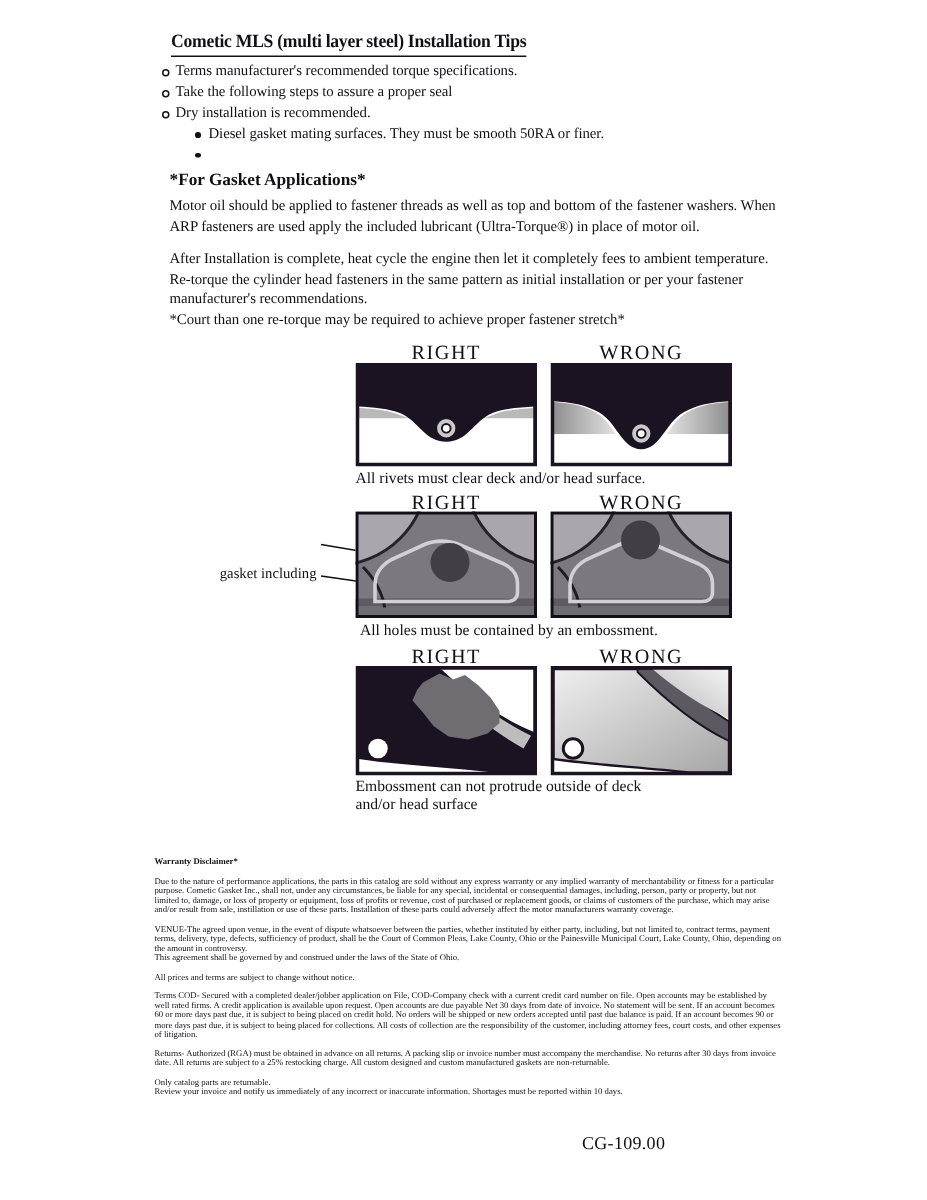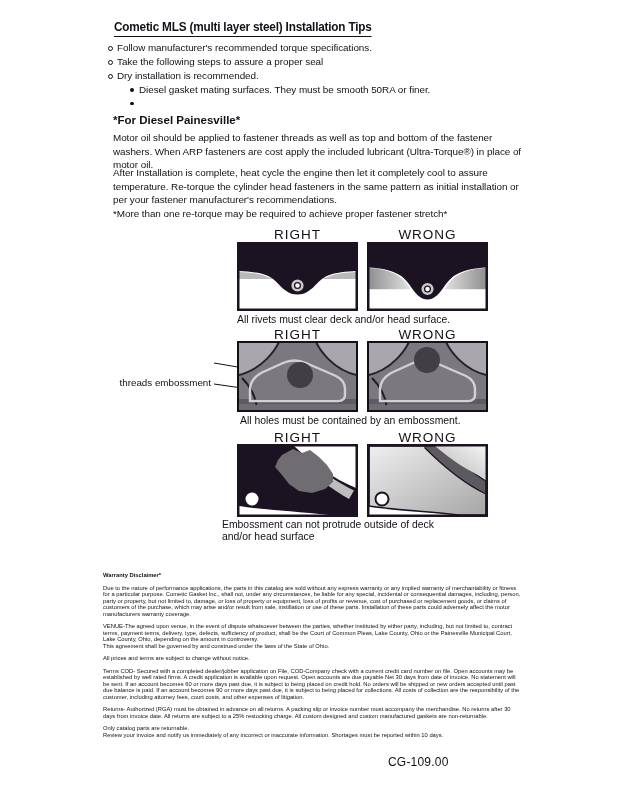--- a/index.html
+++ b/index.html
@@ -1,17 +1,17 @@
 <!DOCTYPE html>
 <html><head>
 <meta charset="utf-8">
 <style>
   html,body{margin:0;padding:0;background:#fff;}
   .page{position:relative;width:584px;height:800px;background:#ffffff;overflow:hidden;
-        font-family:Liberation Sans, sans-serif;color:#121016;}
+        font-family:Liberation Serif, serif;color:#121016;}
 
   .title{position:absolute;left:114px;top:20px;font-size:12.5px;font-weight:bold;
          letter-spacing:-0.2px;border-bottom:1.7px solid #121016;padding-bottom:2px;
          transform:scaleX(0.94);transform-origin:left top;white-space:nowrap;}
 
   .bullets{position:absolute;left:108px;top:41px;margin:0;padding:0;list-style:none;
            font-size:9.9px;letter-spacing:-0.05px;}
   .bullets li{position:relative;padding-left:9px;line-height:13.9px;white-space:nowrap;}
   .bullets .b{position:absolute;left:0;top:4.8px;width:3.4px;height:3.4px;
               border:1px solid #121016;border-radius:50%;}
@@ -40,31 +40,31 @@
   .page-num{position:absolute;left:388px;top:755px;font-size:12px;letter-spacing:0.2px;}
 </style>
 </head>
 <body>
 
 <div class="page">
 
   <div class="title">Cometic MLS (multi layer steel) Installation Tips</div>
 
   <ul class="bullets">
-    <li><span class="b"></span><span>Follow manufacturer's recommended torque specifications.</span></li>
+    <li><span class="b"></span><span>Terms manufacturer's recommended torque specifications.</span></li>
     <li><span class="b"></span><span>Take the following steps to assure a proper seal</span></li>
     <li><span class="b"></span><span>Dry installation is recommended.</span></li>
     <li class="sub"><span class="b"></span><span>Diesel gasket mating surfaces.  They must be smooth 50RA or finer.</span></li>
     <li class="sub"><span class="b"></span></li>
   </ul>
 
-  <div class="diesel-h">*For Diesel Painesville*</div>
-  <p class="para p1">Motor oil should be applied to fastener threads as well as top and bottom of the fastener washers. When ARP fasteners are cost apply the included lubricant (Ultra-Torque®) in place of motor oil.</p>
-  <p class="para p2">After Installation is complete, heat cycle the engine then let it completely cool to assure temperature. Re-torque the cylinder head fasteners in the same pattern as initial installation or per your fastener manufacturer's recommendations.</p>
-  <p class="para p3">*More than one re-torque may be required to achieve proper fastener stretch*</p>
+  <div class="diesel-h">*For Gasket Applications*</div>
+  <p class="para p1">Motor oil should be applied to fastener threads as well as top and bottom of the fastener washers. When ARP fasteners are used apply the included lubricant (Ultra-Torque®) in place of motor oil.</p>
+  <p class="para p2">After Installation is complete, heat cycle the engine then let it completely fees to ambient temperature. Re-torque the cylinder head fasteners in the same pattern as initial installation or per your fastener manufacturer's recommendations.</p>
+  <p class="para p3">*Court than one re-torque may be required to achieve proper fastener stretch*</p>
 
   <div class="fig-label" style="left:237px;top:227px;">RIGHT</div>
   <div class="fig-label" style="left:367px;top:227px;">WRONG</div>
 
   <svg class="fig-box" style="left:237px;top:242px;" width="121" height="69" viewBox="0 0 121 69">
     <rect x="0" y="0" width="121" height="69" fill="#fff"></rect>
     <path d="M2,30 C12,30.5 22,31.5 29,34.5 L36,37 L2,37 Z" fill="#b9b9b9"></path>
     <path d="M119,30 C109,30.5 99,31.5 92,34.5 L85,37 L119,37 Z" fill="#b9b9b9"></path>
     <rect x="2" y="37" width="117" height="30" fill="#fff"></rect>
     <path d="M2,2 H119 V29 C110,29.5 98,30.5 91,33.5 C79,38.5 75,52.5 60.5,52.5 C46,52.5 42,38.5 30,33.5 C23,30.5 11,29.5 2,29 Z" fill="#1c1322"></path>
@@ -92,21 +92,21 @@
     <circle cx="60.5" cy="47" r="7.2" fill="#c9c9c9" stroke="#1c1322" stroke-width="2.2"></circle>
     <circle cx="60.5" cy="47" r="2.9" fill="#fff" stroke="#1c1322" stroke-width="1.3"></circle>
     <rect x="1.25" y="1.25" width="118.5" height="66.5" fill="none" stroke="#1c1322" stroke-width="2.5"></rect>
   </svg>
 
   <div class="caption" style="left:237px;top:314px;">All rivets must clear deck and/or head surface.</div>
 
   <div class="fig-label" style="left:237px;top:327px;">RIGHT</div>
   <div class="fig-label" style="left:367px;top:327px;">WRONG</div>
 
-  <div class="ann" style="top:377px;">threads embossment</div>
+  <div class="ann" style="top:377px;">gasket including</div>
 
   <svg class="leaders" width="200" height="60" viewBox="0 0 200 60">
     <line x1="114" y1="23" x2="197" y2="37" stroke="#121016" stroke-width="1"></line>
     <line x1="114" y1="44" x2="163" y2="51" stroke="#121016" stroke-width="1"></line>
   </svg>
 
   <svg class="fig-box" style="left:237px;top:341px;" width="121" height="71" viewBox="0 0 121 71">
     <rect x="0" y="0" width="121" height="71" fill="#7b797f"></rect>
     <circle cx="-14" cy="-26" r="62" fill="#a9a7ad" stroke="#26222a" stroke-width="2"></circle>
     <circle cx="135" cy="-26" r="62" fill="#a9a7ad" stroke="#26222a" stroke-width="2"></circle>
@@ -156,21 +156,21 @@
       </linearGradient>
     </defs>
     <rect x="0" y="0" width="121" height="73" fill="#fff"></rect>
     <path d="M2,2 L62,2 C80,22 99,38 119,48 L119,71 L92,71 C60,67.5 24,65.5 2,62 Z" fill="url(#bandg)" stroke="#1c1322" stroke-width="1.6"></path>
     <path d="M58,2 L74,2 C92,18 106,29 119,37 L119,50 C98,40 76,22 58,4 Z" fill="#5c5a60" stroke="#1c1322" stroke-width="1.2"></path>
     <path d="M68,2 L119,2 L119,35 C101,27 83,15 68,2 Z" fill="url(#deckg)"></path>
     <circle cx="15" cy="55" r="6.5" fill="#fff" stroke="#1c1322" stroke-width="2"></circle>
     <rect x="1.25" y="1.25" width="118.5" height="70.5" fill="none" stroke="#1c1322" stroke-width="2.5"></rect>
   </svg>
 
-  <div class="caption" style="left:222px;top:519px;">Embossment can not protrude outside of deck
+  <div class="caption" style="left:237px;top:519px;">Embossment can not protrude outside of deck
 and/or head surface</div>
 
   <div class="disclaimer">
     <p class="dh">Warranty Disclaimer*</p>
     <p>Due to the nature of performance applications, the parts in this catalog are sold without any express warranty or any implied warranty of merchantability or fitness for a particular purpose.  Cometic Gasket Inc., shall not, under any circumstances, be liable for any special, incidental or consequential damages, including, person, party or property, but not limited to, damage, or loss of property or equipment, loss of profits or revenue, cost of purchased or replacement goods, or claims of customers of the purchase, which may arise and/or result from sale, instillation or use of these parts.  Installation of these parts could adversely affect the motor manufacturers warranty coverage.</p>
     <p>VENUE-The agreed upon venue, in the event of dispute whatsoever between the parties, whether instituted by either party, including, but not limited to, contract terms, payment terms, delivery, type, defects, sufficiency of product, shall be the Court of Common Pleas, Lake County, Ohio or the Painesville Municipal Court, Lake County, Ohio, depending on the amount in controversy.
 This agreement shall be governed by and construed under the laws of the State of Ohio.</p>
     <p>All prices and terms are subject to change without notice.</p>
     <p>Terms COD- Secured with a completed dealer/jobber application on File, COD-Company check with a current credit card number on file.  Open accounts may be established by well rated firms.  A credit application is available upon request.  Open accounts are due payable Net 30 days from date of invoice.  No statement will be sent.  If an account becomes 60 or more days past due, it is subject to being placed on credit hold.  No orders will be shipped or new orders accepted until past due balance is paid.  If an account becomes 90 or more days past due, it is subject to being placed for collections.  All costs of collection are the responsibility of the customer, including attorney fees, court costs, and other expenses of litigation.</p>
     <p>Returns- Authorized (RGA) must be obtained in advance on all returns.  A packing slip or invoice number must accompany the merchandise.  No returns after 30 days from invoice date.  All returns are subject to a 25% restocking charge.  All custom designed and custom manufactured gaskets are non-returnable.</p>

